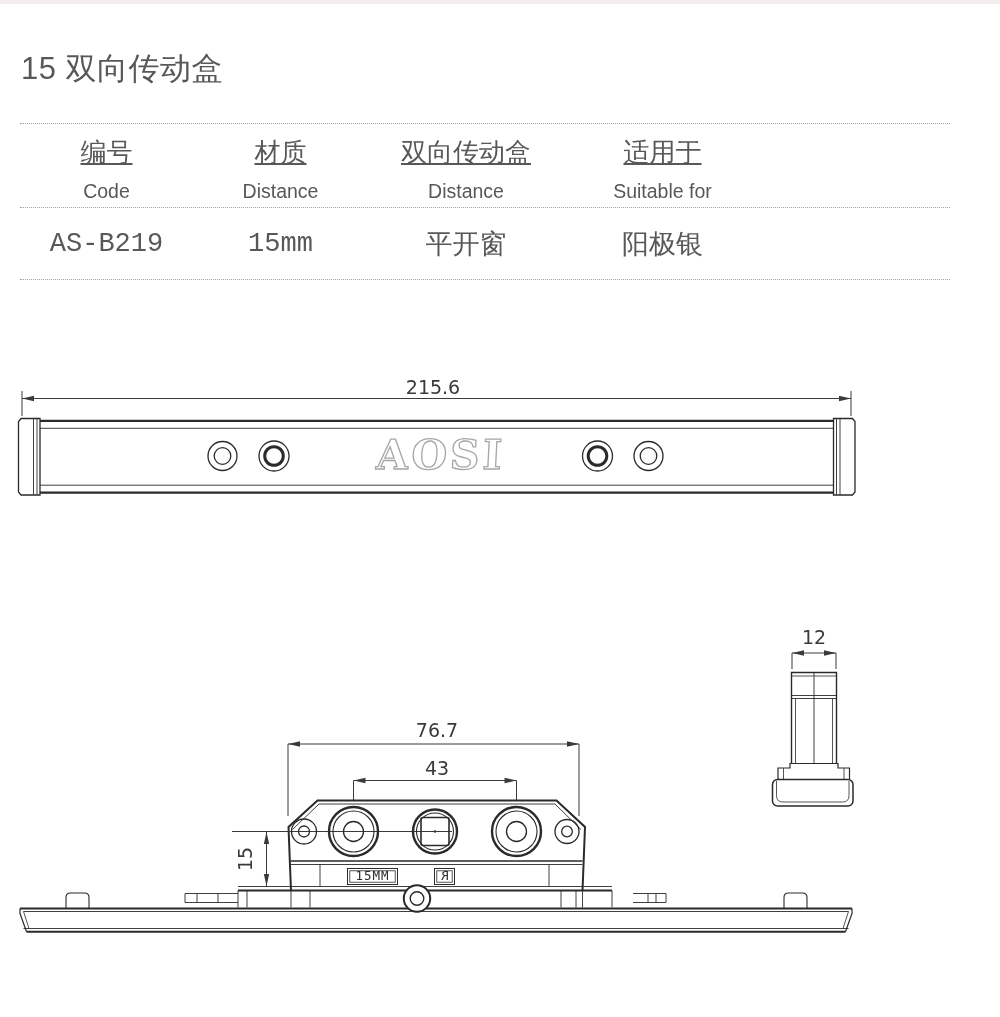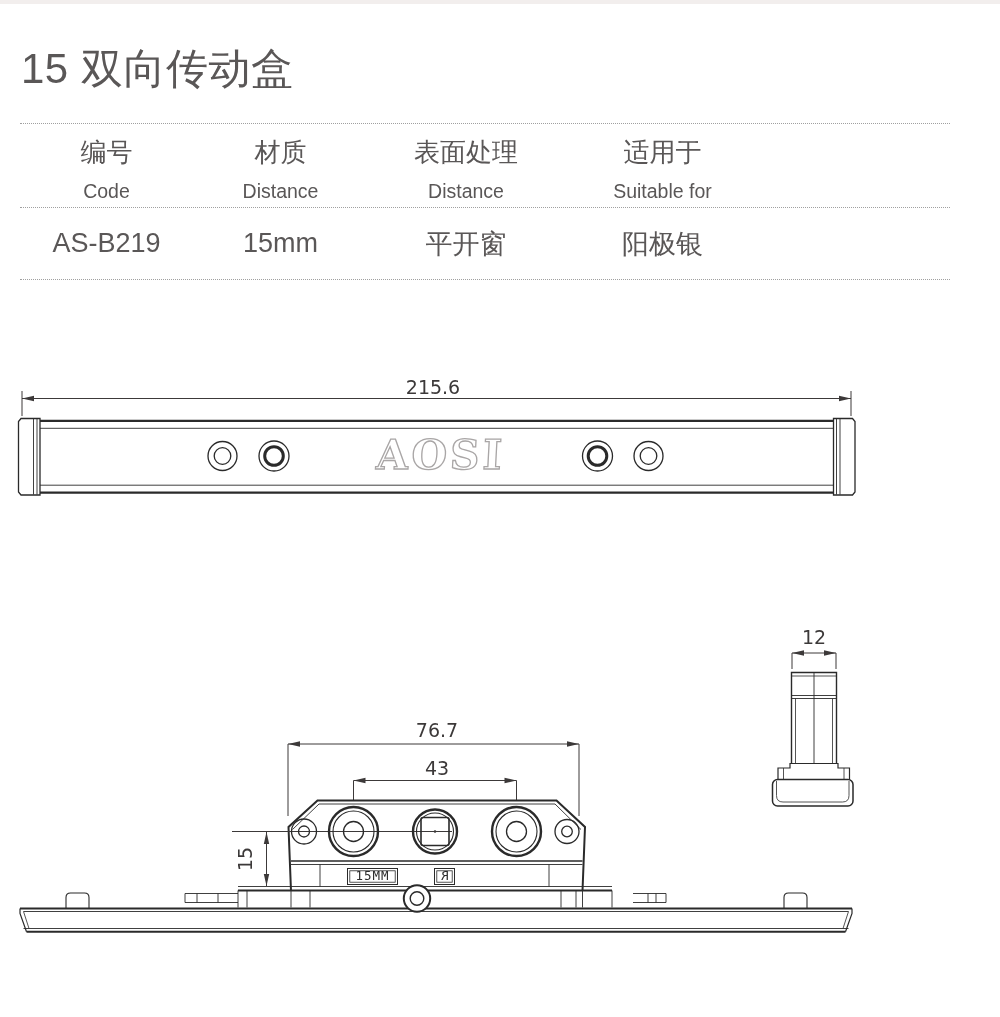--- a/index.html
+++ b/index.html
@@ -1,27 +1,27 @@
 <!DOCTYPE html>
 <html><head>
 <meta charset="utf-8">
 <style>
   html,body{margin:0;padding:0;background:#fff;}
   .page{position:relative;width:1000px;height:1017px;background:#ffffff;overflow:hidden;
         font-family:"Liberation Sans","DejaVu Sans",sans-serif;}
   .top-strip{position:absolute;top:0;left:0;right:0;height:4px;background:#f2eeed;}
-  .page-title{position:absolute;left:21px;top:50px;font-size:42px;line-height:38px;
+  .page-title{position:absolute;left:21px;top:50px;font-size:31px;line-height:38px;
               color:#5a5757;font-weight:400;letter-spacing:.5px;}
   .spec-table{position:absolute;left:20px;top:123px;width:930px;
               border-top:1px dotted #a0a0a0;border-bottom:1px dotted #a0a0a0;color:#5a5757;}
   .spec-row{display:grid;grid-template-columns:173px 175px 196px 197px 189px;}
   .spec-row.header{height:83px;border-bottom:1px dotted #a0a0a0;}
-  .spec-row.values{height:71px;}
+  .spec-row.values{height:71px;font-family:Liberation Mono, monospace;}
   .hcell{display:flex;flex-direction:column;align-items:center;padding-top:13px;}
-  .hcell .zh{font-size:26px;line-height:30px;}
+  .hcell .zh{font-size:26px;line-height:30px;text-decoration:underline;}
   .hcell .en{font-size:19.5px;line-height:24px;margin-top:12px;}
   .vcell{display:flex;align-items:center;justify-content:center;font-size:27px;}
   svg{position:absolute;left:0;top:0;}
   .s{stroke:#2a2a2a;fill:none;stroke-linecap:butt;}
   .b{stroke-width:2.2;}
   .m{stroke-width:1.3;}
   .t{stroke-width:0.9;}
   .t8{stroke-width:0.8;}
   .wf{fill:#ffffff;}
   .d{stroke:#3c3939;stroke-width:1;fill:none;}
@@ -44,21 +44,21 @@
     <div class="spec-row header">
       <div class="hcell">
         <span class="zh">编号</span>
         <span class="en">Code</span>
       </div>
       <div class="hcell">
         <span class="zh">材质</span>
         <span class="en">Distance</span>
       </div>
       <div class="hcell">
-        <span class="zh">表面处理</span>
+        <span class="zh">双向传动盒</span>
         <span class="en">Distance</span>
       </div>
       <div class="hcell">
         <span class="zh">适用于</span>
         <span class="en">Suitable for</span>
       </div>
     </div>
     <div class="spec-row values">
       <div class="vcell">AS-B219</div>
       <div class="vcell">15mm</div>

